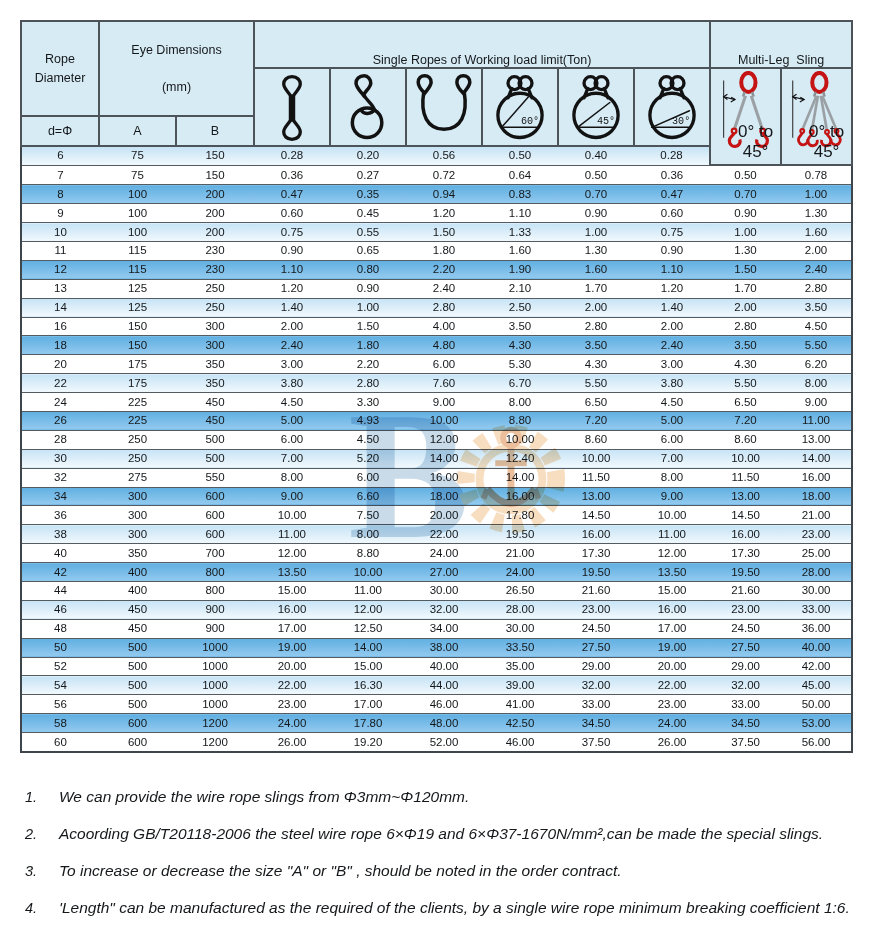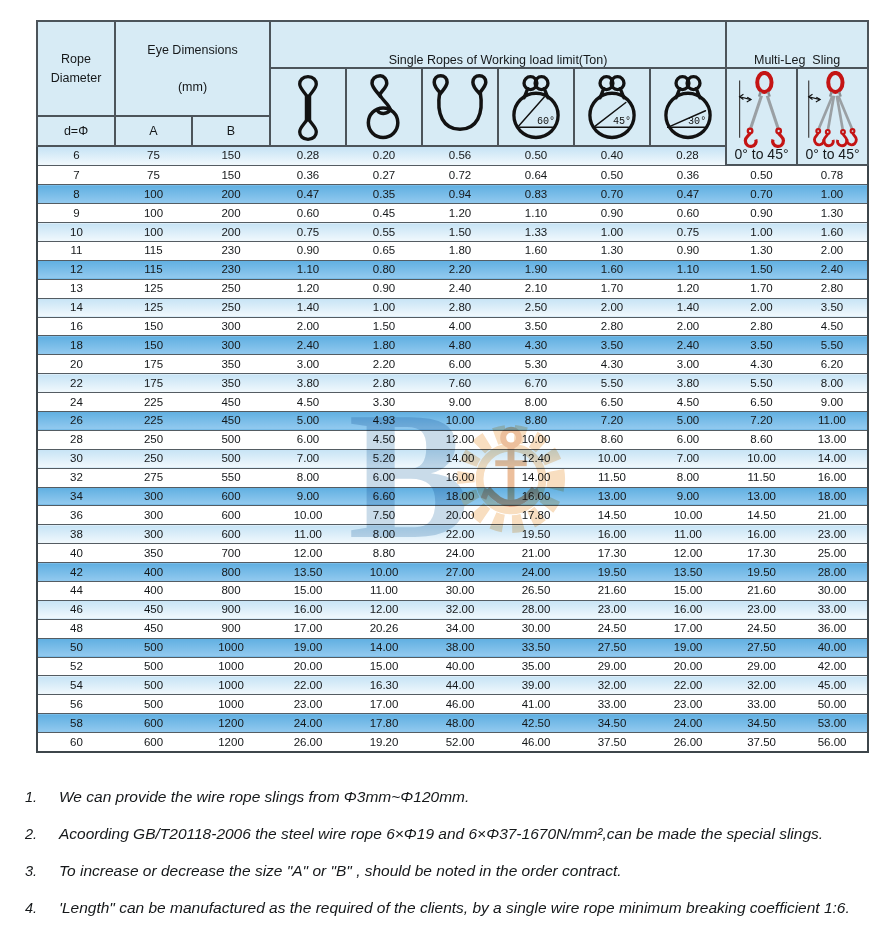--- a/index.html
+++ b/index.html
@@ -1,34 +1,34 @@
 <!DOCTYPE html>
 <html><head>
 <meta charset="utf-8">
 <style>
   html,body{margin:0;padding:0;background:#fff;}
   .sheet{position:relative;width:882px;height:948px;background:#ffffff;overflow:hidden;
          font-family:"Liberation Sans",sans-serif;color:#15181a;}
-  .table-wrap{position:absolute;left:36px;top:20px;width:772px;}
+  .table-wrap{position:absolute;left:20px;top:20px;width:772px;}
   table{border-collapse:collapse;table-layout:fixed;width:832px;border:2.5px solid #3e464b;}
   th{background:#d7ebf5;border:2px solid #4c545a;font-weight:normal;font-size:12.5px;
      text-align:center;vertical-align:middle;padding:0;}
   td{border-top:1.5px solid #545c62;border-bottom:1.5px solid #545c62;border-left:none;border-right:none;
      height:17.9px;padding:0;text-align:center;font-size:11.5px;line-height:17px;}
   .hrow-a{height:47px}.hrow-b{height:48px}.hrow-c{height:30px}
   .rope-diam div,.eye-dim div{line-height:19px;}
   .rope-diam,.eye-dim{vertical-align:middle;}
   .eye-dim div.gap{height:18px;}
   .single-title span,.multi-title span{display:block;white-space:pre;}
   .single-title,.multi-title{vertical-align:bottom;}
   .illu{position:relative;vertical-align:top;font-family:Liberation Mono, monospace;}
   .illu svg{display:block;margin:2px auto 0 auto;}
   .multi-cell{position:relative;vertical-align:top;}
   .multi-cell svg{display:block;margin:2px auto 0 auto;}
-  .multi-cell .caption{position:absolute;left:0;right:0;bottom:2px;font-size:14px;}
+  .multi-cell .caption{position:absolute;left:0;right:0;bottom:2px;font-size:17px;padding-left:20px;}
   .row-white td{background:#ffffff;}
   .row-light td{background:linear-gradient(180deg,#c6e3f5 0%,#eef7fc 92%);}
   .row-dark td{background:linear-gradient(180deg,#5fafe1 0%,#8fc8ee 92%);}
   .watermark{position:absolute;left:278px;top:378px;width:348px;height:196px;display:flex;
              align-items:center;justify-content:center;mix-blend-mode:multiply;opacity:.55;
              pointer-events:none;z-index:5;}
   .wm-letter{font-family:"Liberation Serif",serif;font-weight:bold;font-size:182px;line-height:1;
              color:#9dbed7;letter-spacing:-4px;}
   .wm-gear{margin:0 -14px;}
   .notes{position:absolute;left:25px;top:788px;width:845px;}
@@ -521,21 +521,21 @@
             <td>23.00</td>
             <td>16.00</td>
             <td>23.00</td>
             <td>33.00</td>
           </tr>
           <tr class="row-white">
             <td>48</td>
             <td>450</td>
             <td>900</td>
             <td>17.00</td>
-            <td>20.26</td>
+            <td>12.50</td>
             <td>34.00</td>
             <td>30.00</td>
             <td>24.50</td>
             <td>17.00</td>
             <td>24.50</td>
             <td>36.00</td>
           </tr>
           <tr class="row-dark">
             <td>50</td>
             <td>500</td>

